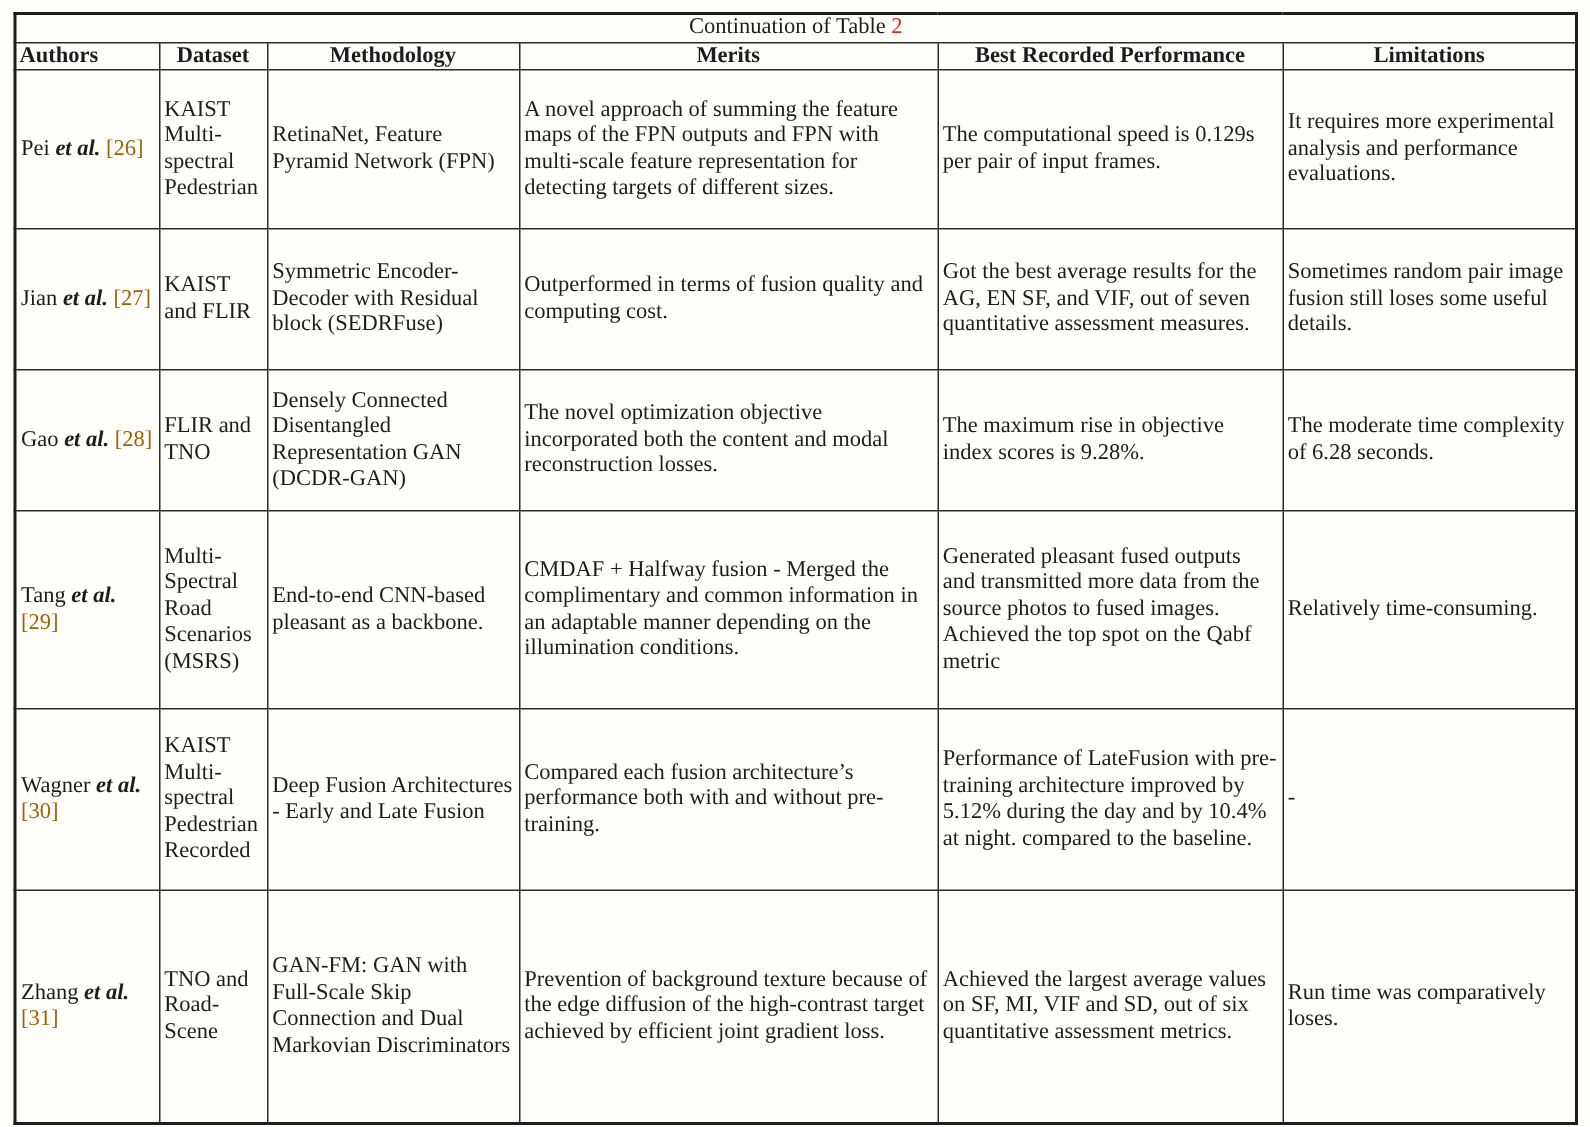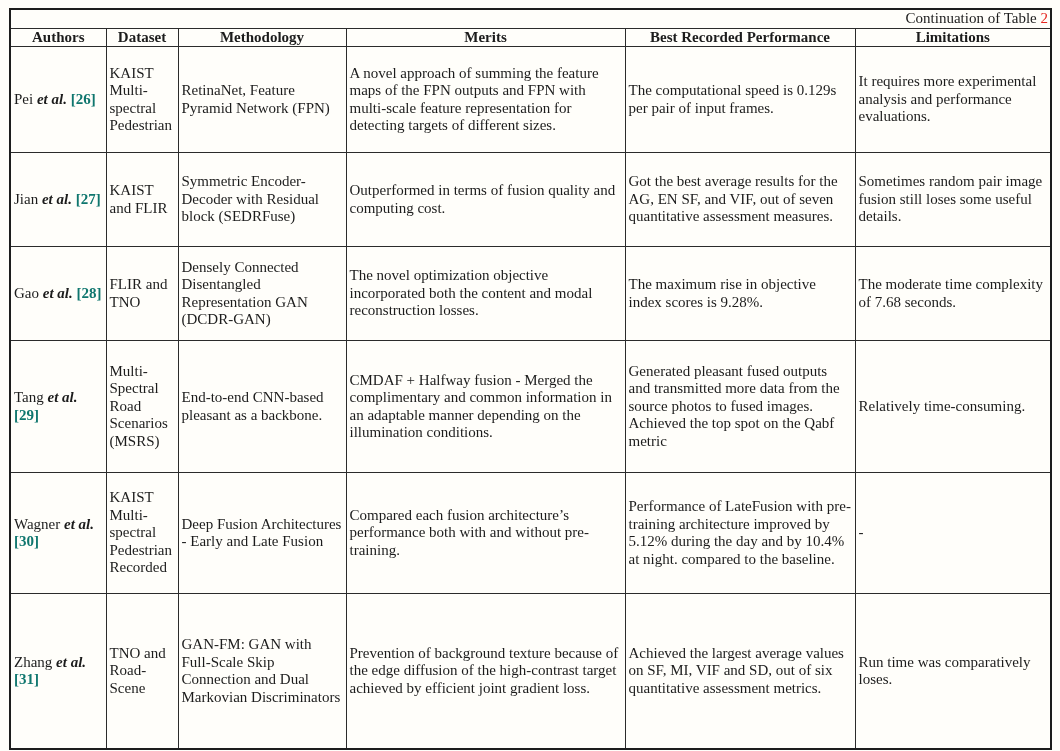--- a/index.html
+++ b/index.html
@@ -25,42 +25,41 @@
     vertical-align: middle;
     font-size: 15px;
     line-height: 17.5px;
     overflow: hidden;
     word-wrap: break-word;
   }
   .paper-table {
     border: 2px solid #1d1d1d;
   }
   tr.title-row td {
-    text-align: right;
+    text-align: center;
     font-weight: normal;
     height: 17px;
     padding: 0 2px;
   }
   tr.header-row th {
     font-weight: bold;
     height: 16px;
     padding: 0 2px;
   }
-  tr.header-row th.authors-h { text-align: center; }
+  tr.header-row th.authors-h { text-align: left; }
   .row-1 td { height: 103px; }
   .row-2 td { height: 91px; }
   .row-3 td { height: 91px; }
   .row-4 td { height: 129px; }
   .row-5 td { height: 118px; }
   .row-6 td { height: 152px; }
   .it { font-style: italic; font-weight: bold; }
   .ref {
-    color: #0f766e;
+    color: #a16207;
     cursor: pointer;
-    font-weight: bold;
   }
   .table-num {
     color: #e5261f;
   }
 </style>
 </head>
 <body>
 
 <table class="paper-table">
   <colgroup>
@@ -103,21 +102,21 @@
     <td>Got the best average results for the AG, EN SF, and VIF, out of seven quantitative assessment measures.</td>
     <td>Sometimes random pair image fusion still loses some useful details.</td>
   </tr>
 
   <tr class="row-3">
     <td><span>Gao</span> <span class="it">et al.</span> <span class="ref">[28]</span></td>
     <td>FLIR and TNO</td>
     <td>Densely Connected Disentangled Representation GAN (DCDR-GAN)</td>
     <td>The novel optimization objective incorporated both the content and modal reconstruction losses.</td>
     <td>The maximum rise in objective index scores is 9.28%.</td>
-    <td>The moderate time complexity of 7.68 seconds.</td>
+    <td>The moderate time complexity of 6.28 seconds.</td>
   </tr>
 
   <tr class="row-4">
     <td><span>Tang</span> <span class="it">et al.</span> <span class="ref">[29]</span></td>
     <td>Multi-Spectral Road Scenarios (MSRS)</td>
     <td>End-to-end CNN-based pleasant as a backbone.</td>
     <td>CMDAF + Halfway fusion - Merged the complimentary and common information in an adaptable manner depending on the illumination conditions.</td>
     <td>Generated pleasant fused outputs and transmitted more data from the source photos to fused images. Achieved the top spot on the Qabf metric</td>
     <td>Relatively time-consuming.</td>
   </tr>

